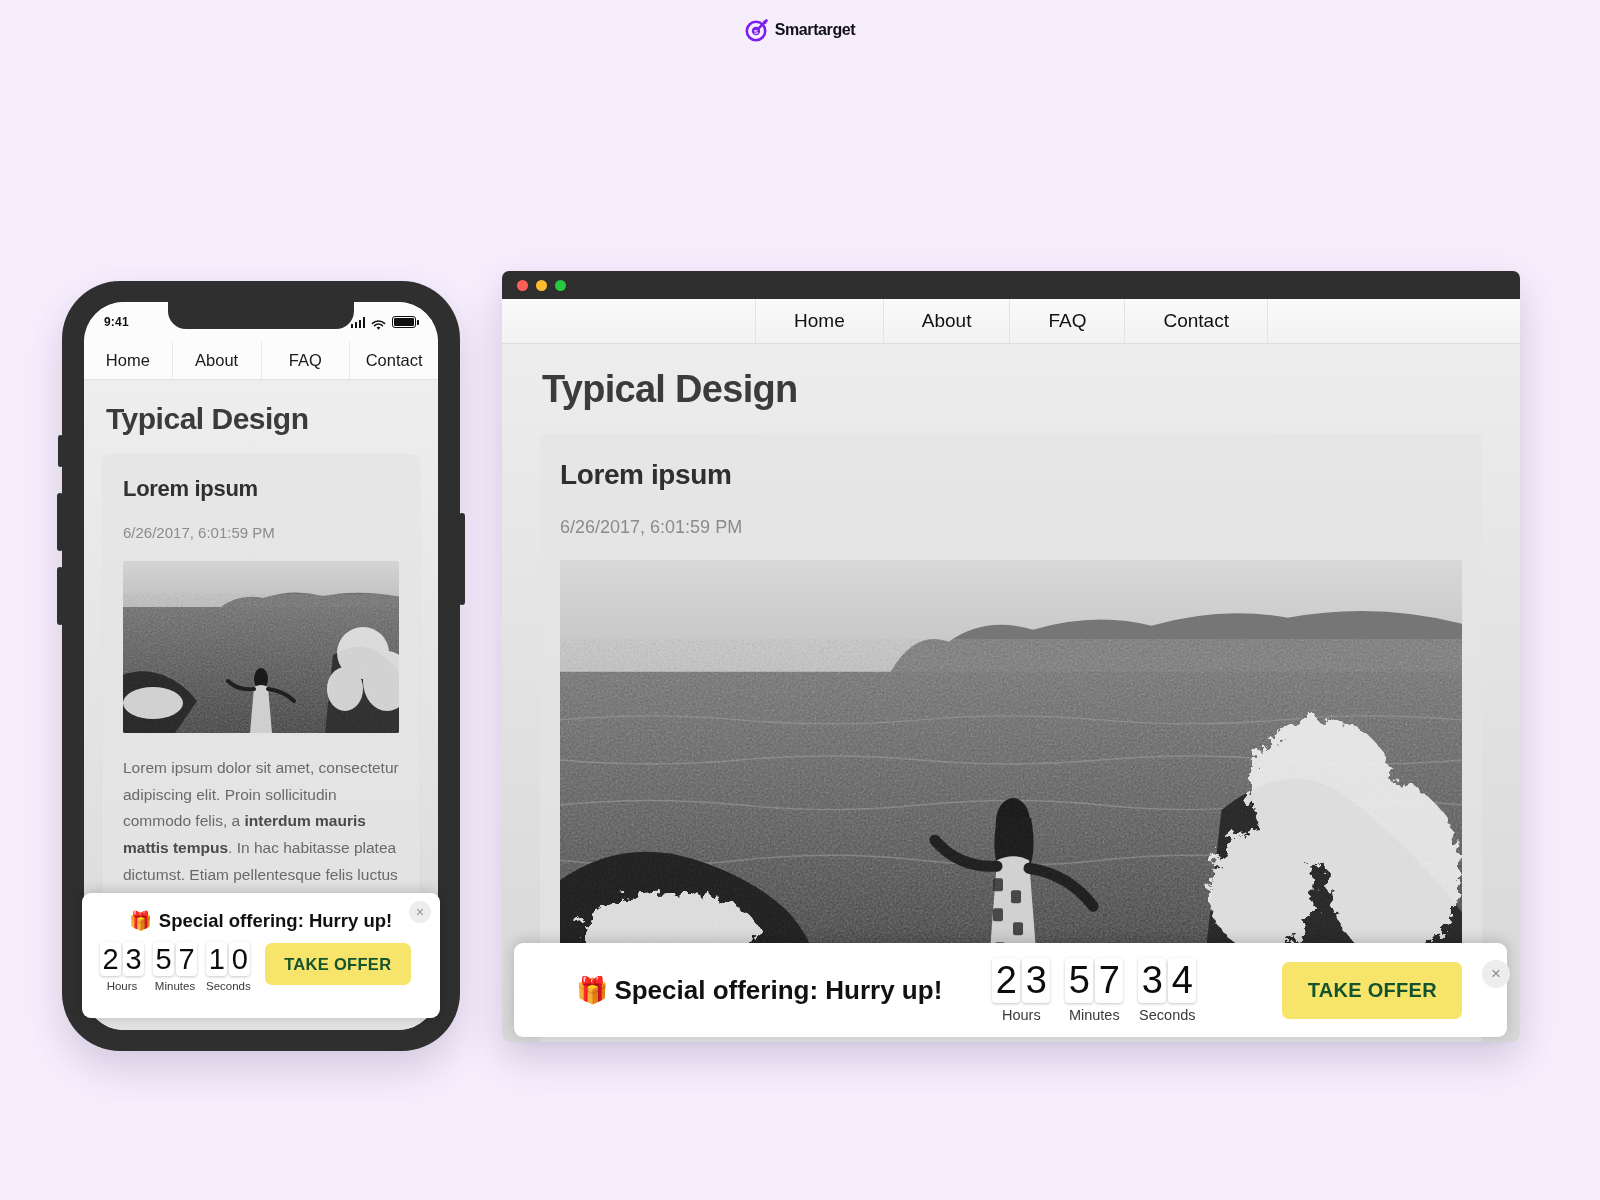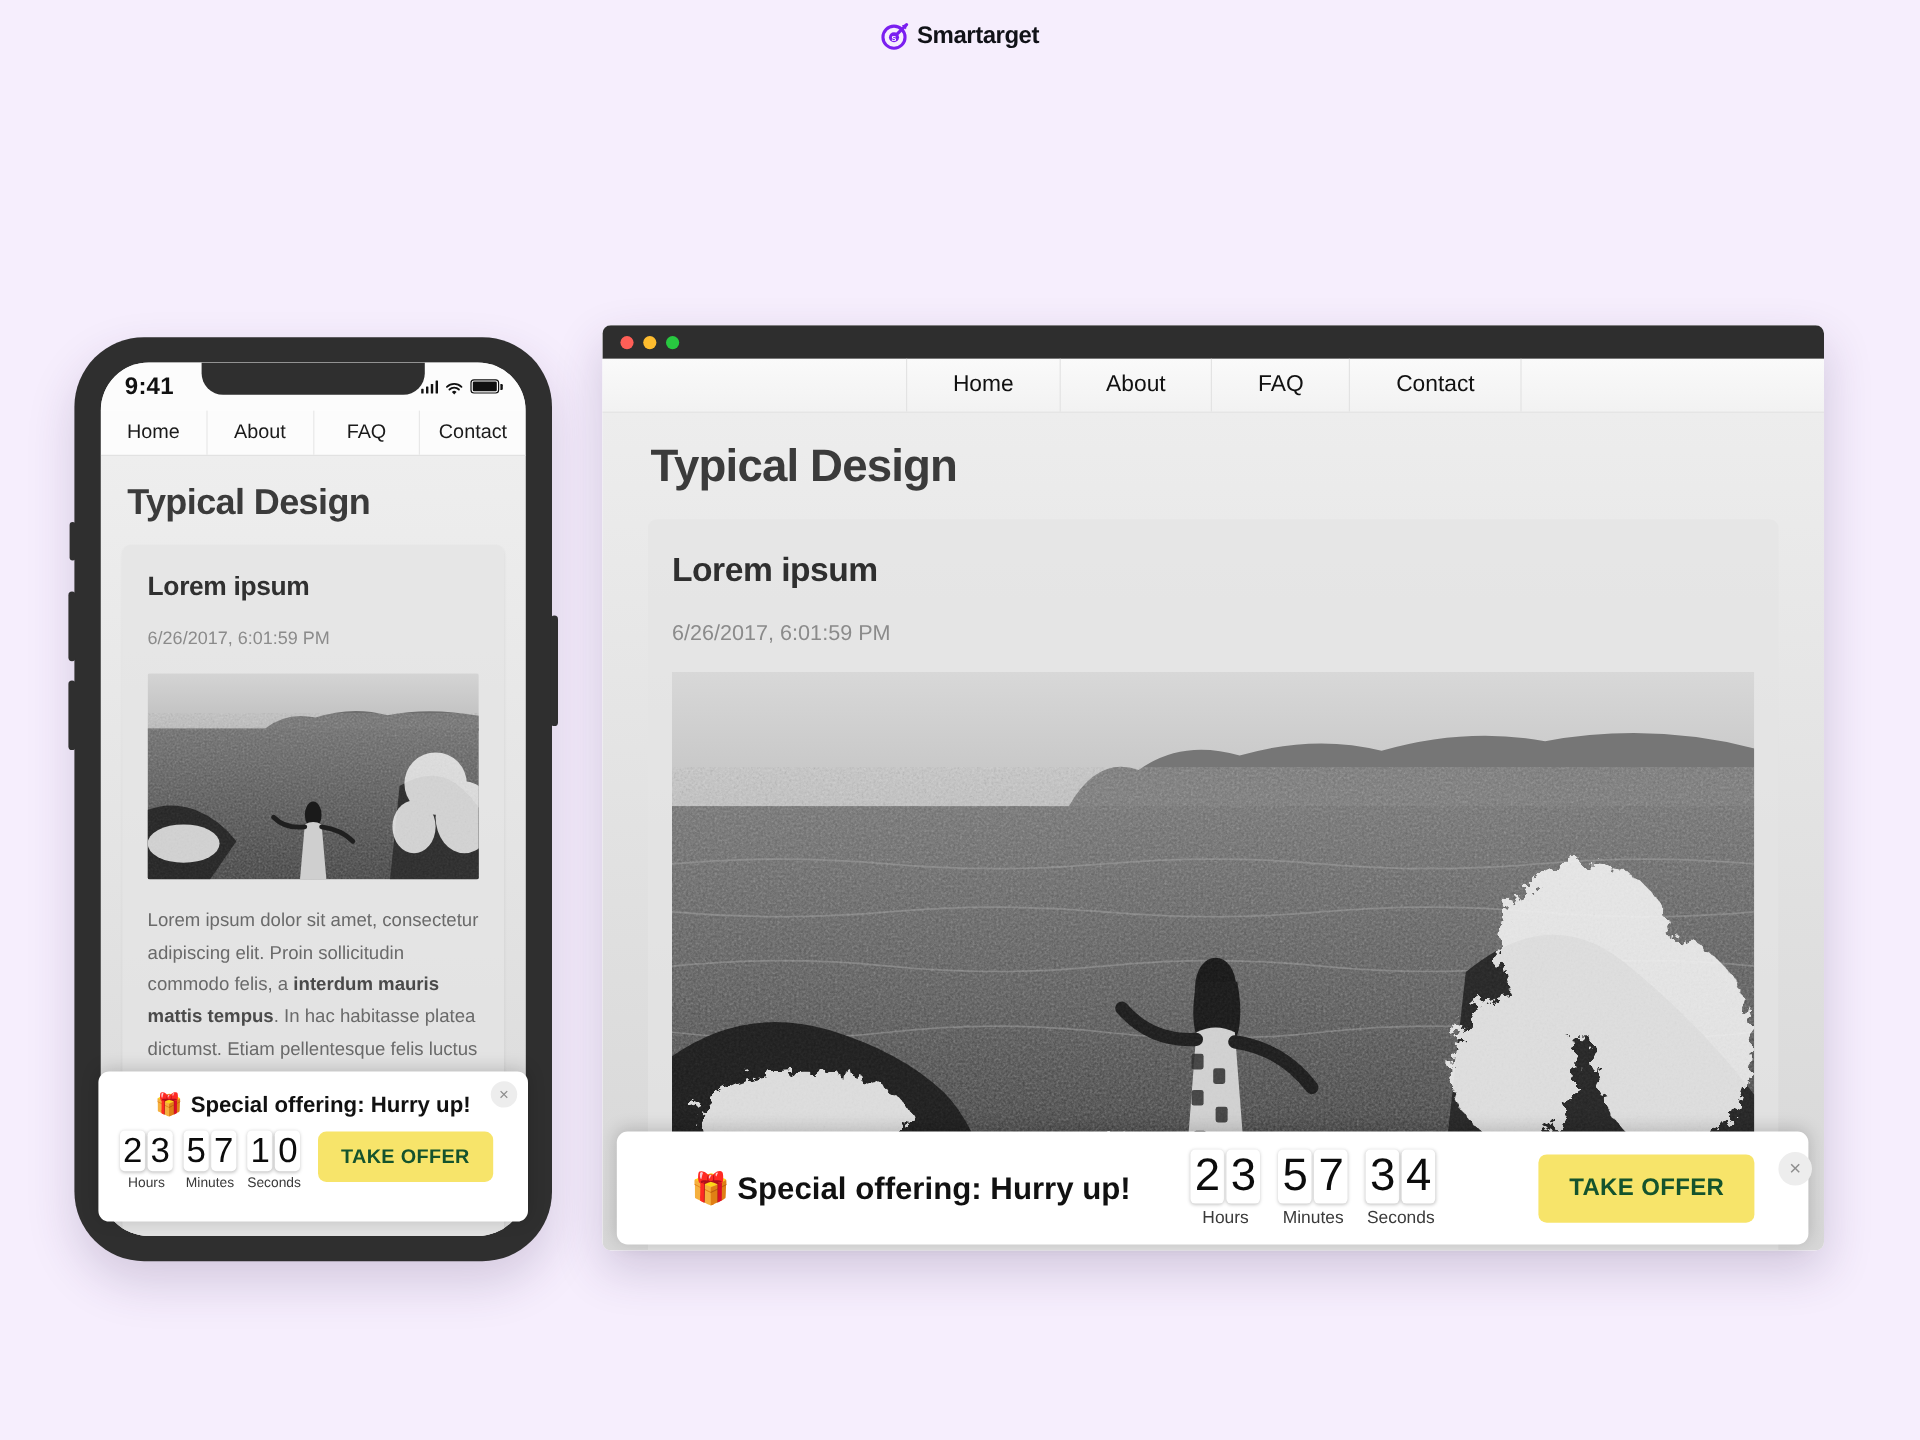--- a/index.html
+++ b/index.html
@@ -11,21 +11,21 @@
   }
   .stage { position: relative; width: 1600px; height: 1200px; }
 
   
   .brand {
     position: absolute; left: 0; top: 18px; width: 1600px;
     display: flex; align-items: center; justify-content: center; gap: 6px;
   }
   .brand-mark { width: 24px; height: 24px; position: relative; display: block; }
   .brand-name {
-    font-size: 20px; font-weight: 800; color: #111218; letter-spacing: -0.4px;
+    font-size: 16px; font-weight: 800; color: #111218; letter-spacing: -0.4px;
   }
 
   
   .phone {
     position: absolute; left: 62px; top: 281px;
     width: 398px; height: 770px;
     background: #2f2f2f;
     border-radius: 58px;
     box-shadow: 0 18px 40px rgba(60,40,90,.18);
   }
@@ -44,21 +44,21 @@
     position: absolute; left: 50%; transform: translateX(-50%); top: 0;
     width: 186px; height: 27px; background: #2f2f2f;
     border-bottom-left-radius: 18px; border-bottom-right-radius: 18px;
     z-index: 6;
   }
   .statusbar {
     position: relative; height: 40px; background: #fcfcfc;
     display: flex; align-items: center; justify-content: space-between;
     padding: 0 22px 0 20px; z-index: 5;
   }
-  .status-time { font-size: 20px; font-weight: 700; color: #111; letter-spacing: .2px; }
+  .status-time { font-size: 12px; font-weight: 700; color: #111; letter-spacing: .2px; }
   .status-icons { display: flex; align-items: flex-end; gap: 6px; }
   .sig { display: flex; align-items: flex-end; gap: 1.5px; height: 11px; }
   .sig i { width: 2.5px; background: #111; border-radius: .5px; display: block; }
   .sig i:nth-child(1){height:4px} .sig i:nth-child(2){height:6px}
   .sig i:nth-child(3){height:8px} .sig i:nth-child(4){height:11px}
   .wifi { width: 15px; height: 11px; position: relative; }
   .batt {
     width: 24px; height: 12px; border: 1.6px solid #111; border-radius: 3px;
     position: relative; padding: 1.4px; background: #fff;
   }

